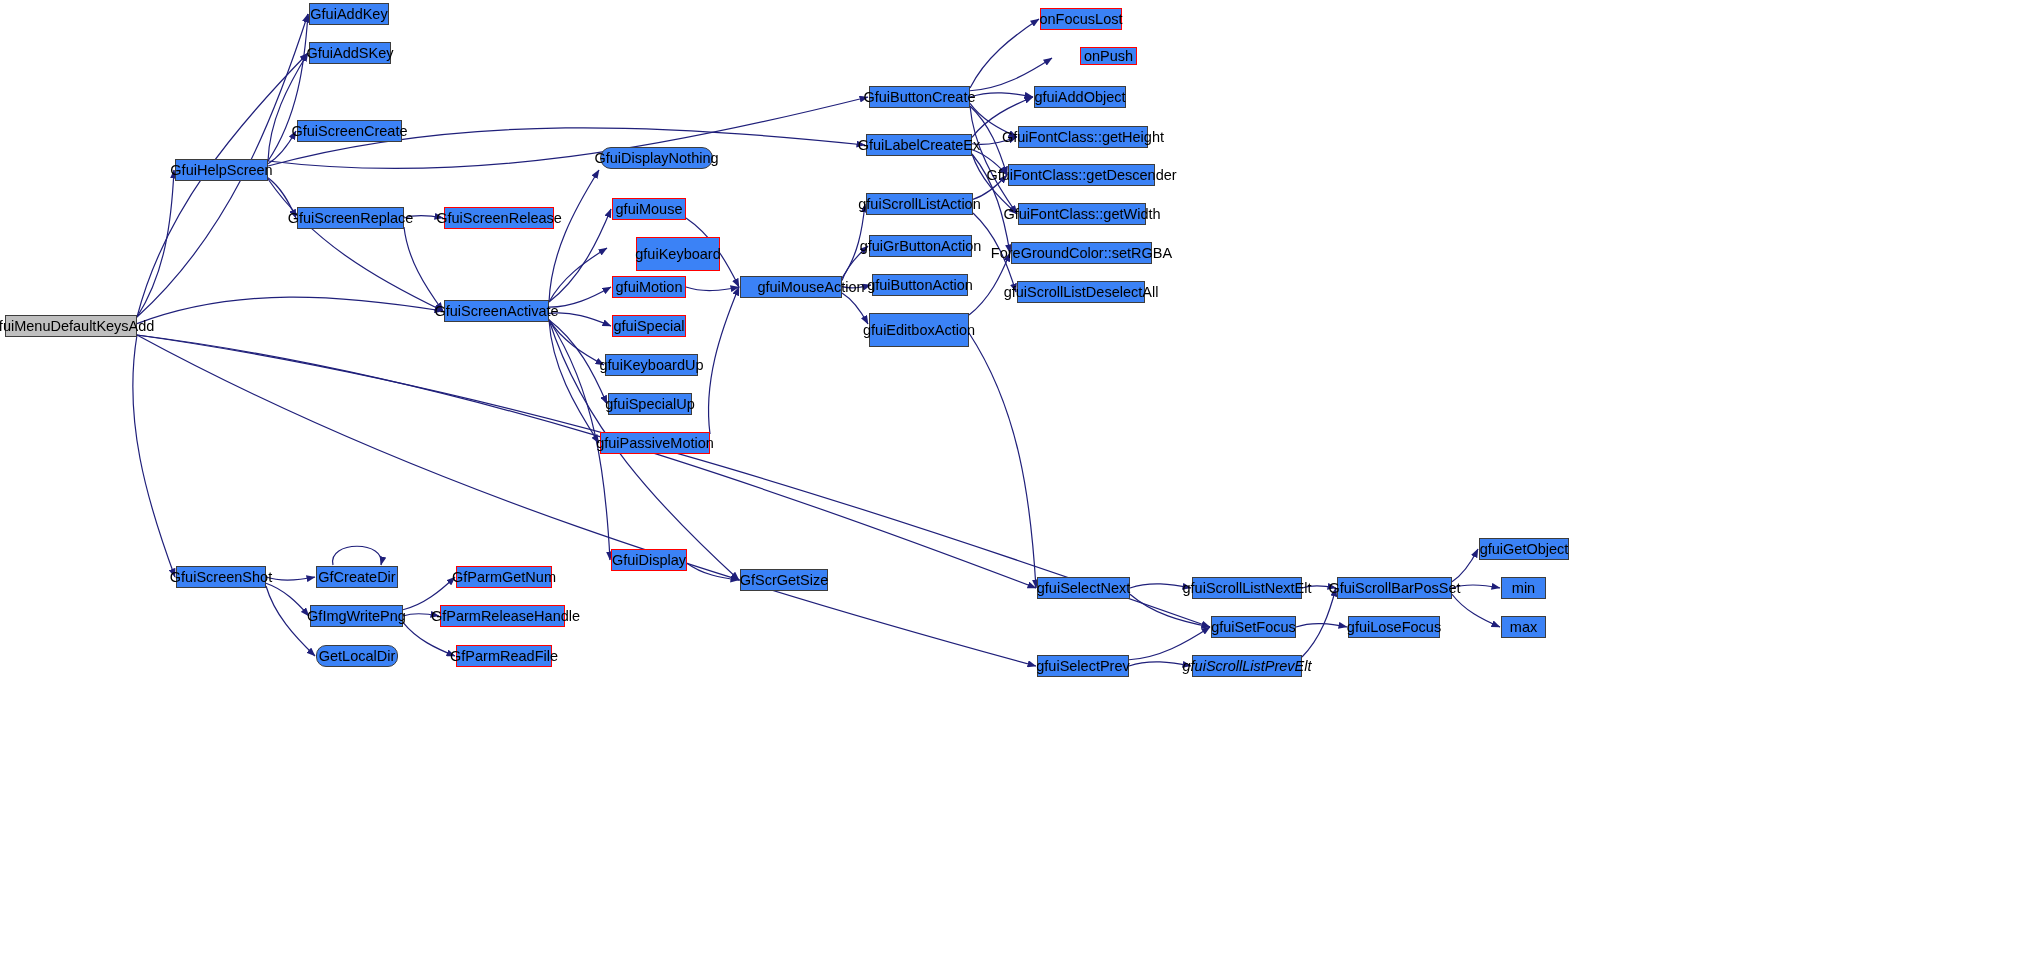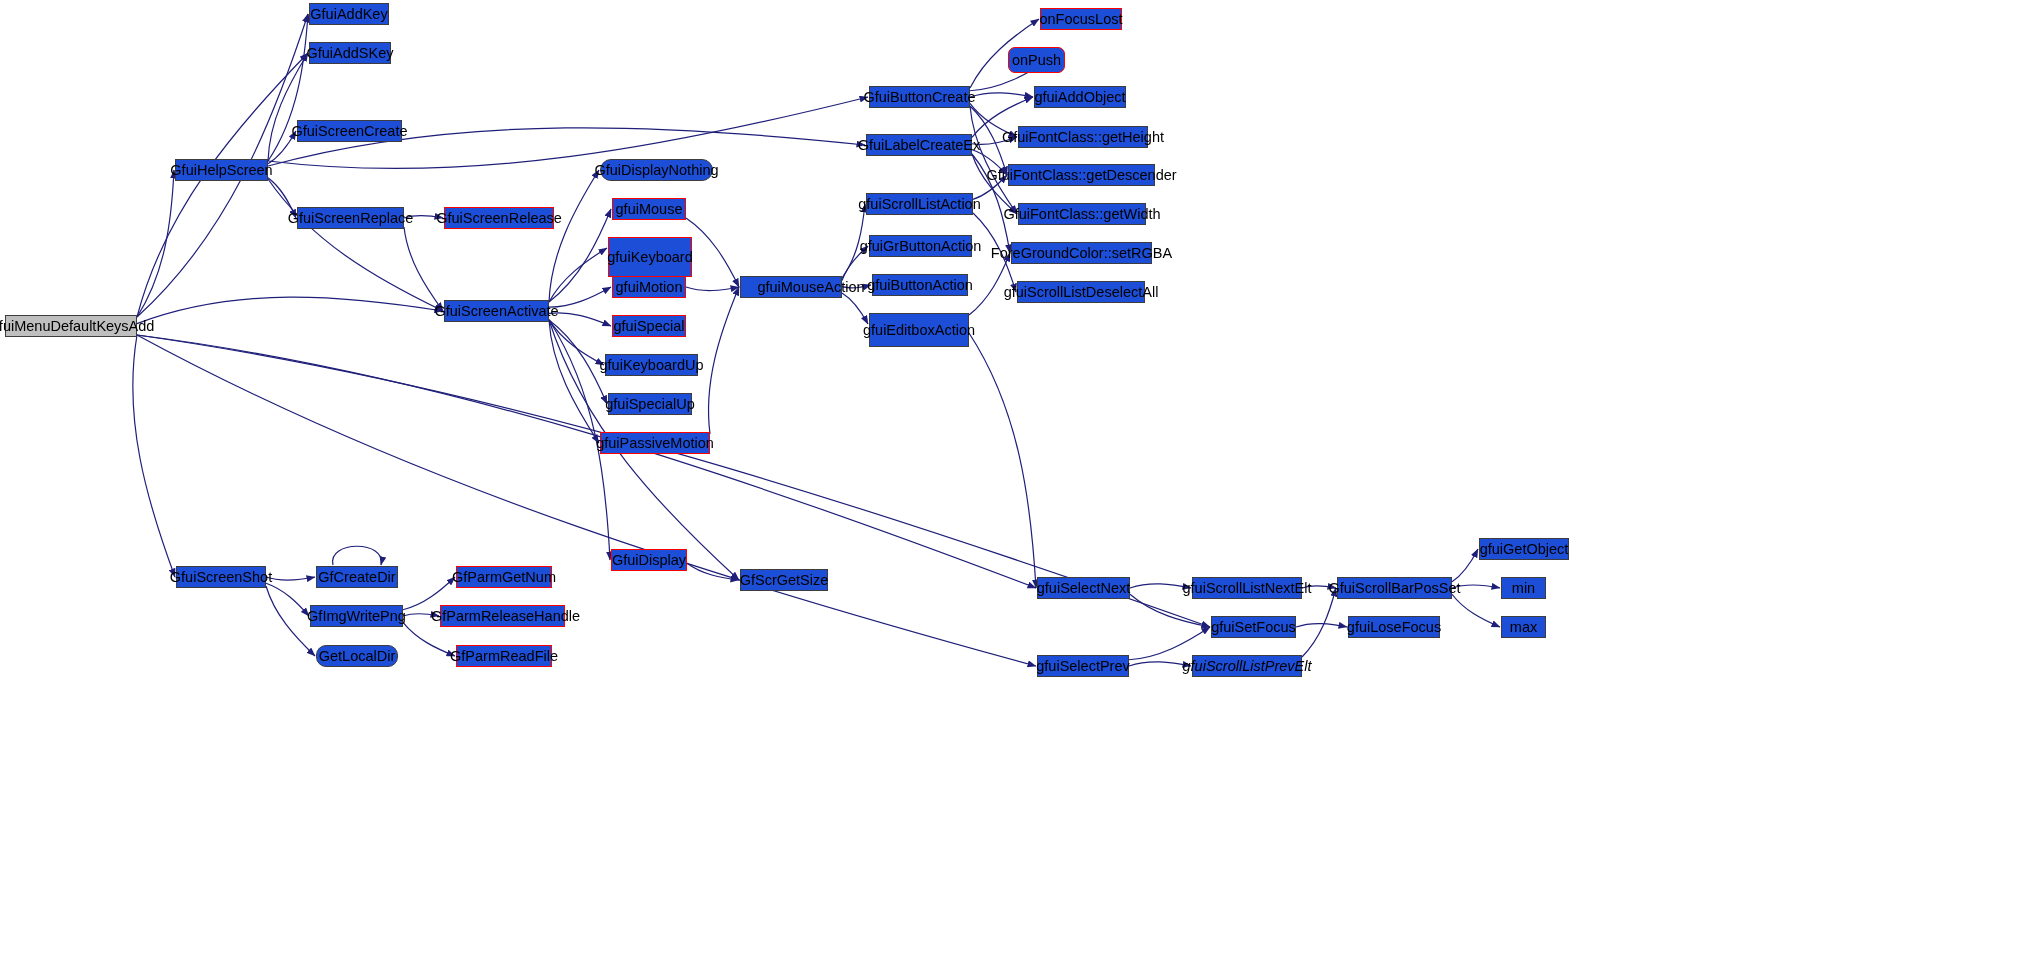--- a/index.html
+++ b/index.html
@@ -1,20 +1,20 @@
 <!DOCTYPE html>
 <html><head>
 <meta charset="utf-8">
 <style>
   html,body{margin:0;padding:0;background:#ffffff;}
   #canvas{position:relative;width:2036px;height:960px;background:#ffffff;
           font-family:"Liberation Sans", sans-serif;overflow:hidden;}
   svg.edges{position:absolute;left:0;top:0;width:2036px;height:960px;}
   .node{position:absolute;box-sizing:border-box;display:flex;align-items:center;
-        justify-content:center;background:#1d4ed8;border:1px solid #3d3d3d;
+        justify-content:center;background:#3b82f6;border:1px solid #3d3d3d;
         font-size:14.5px;color:#000000;white-space:nowrap;line-height:1;}
   .node.red{border-color:#ff0000;}
   .node.root{background:#bfbfbf;border-color:#3d3d3d;}
 </style>
 </head>
 <body>
 
 <div id="canvas">
   <svg class="edges" viewBox="0 0 2036 960" preserveAspectRatio="none">
     <defs>
@@ -110,27 +110,27 @@
       </div>
       <div class="node" style="left: 297px; top: 207px; width: 107px; height: 22px;">
         <span>GfuiScreenReplace</span>
       </div>
       <div class="node red" style="left: 444px; top: 207px; width: 110px; height: 22px;">
         <span>GfuiScreenRelease</span>
       </div>
       <div class="node" style="left: 444px; top: 300px; width: 105px; height: 22px;">
         <span>GfuiScreenActivate</span>
       </div>
-      <div class="node" style="left: 600px; top: 159px; width: 113px; height: 22px; border-radius: 11px;">
+      <div class="node" style="left: 600px; top: 147px; width: 113px; height: 22px; border-radius: 11px;">
         <span>GfuiDisplayNothing</span>
       </div>
       <div class="node red" style="left: 612px; top: 198px; width: 74px; height: 22px;">
         <span>gfuiMouse</span>
       </div>
-      <div class="node red" style="left: 608px; top: 237px; width: 84px; height: 40px;">
+      <div class="node red" style="left: 636px; top: 237px; width: 84px; height: 34px;">
         <span>gfuiKeyboard</span>
       </div>
       <div class="node red" style="left: 612px; top: 276px; width: 74px; height: 22px;">
         <span>gfuiMotion</span>
       </div>
       <div class="node red" style="left: 612px; top: 315px; width: 74px; height: 22px;">
         <span>gfuiSpecial</span>
       </div>
       <div class="node" style="left: 605px; top: 354px; width: 93px; height: 22px;">
         <span>gfuiKeyboardUp</span>
@@ -164,21 +164,21 @@
       </div>
       <div class="node" style="left: 872px; top: 274px; width: 96px; height: 22px;">
         <span>gfuiButtonAction</span>
       </div>
       <div class="node" style="left: 869px; top: 313px; width: 100px; height: 34px;">
         <span>gfuiEditboxAction</span>
       </div>
       <div class="node red" style="left: 1040px; top: 8px; width: 82px; height: 22px;">
         <span>onFocusLost</span>
       </div>
-      <div class="node red" style="left: 1008px; top: 47px; width: 57px; height: 26px; border-radius: 7px;">
+      <div class="node red" style="left: 1080px; top: 47px; width: 57px; height: 18px;">
         <span>onPush</span>
       </div>
       <div class="node" style="left: 1034px; top: 86px; width: 92px; height: 22px;">
         <span>gfuiAddObject</span>
       </div>
       <div class="node" style="left: 1018px; top: 126px; width: 130px; height: 22px;">
         <span>GfuiFontClass::getHeight</span>
       </div>
       <div class="node" style="left: 1008px; top: 164px; width: 147px; height: 22px;">
         <span>GfuiFontClass::getDescender</span>

